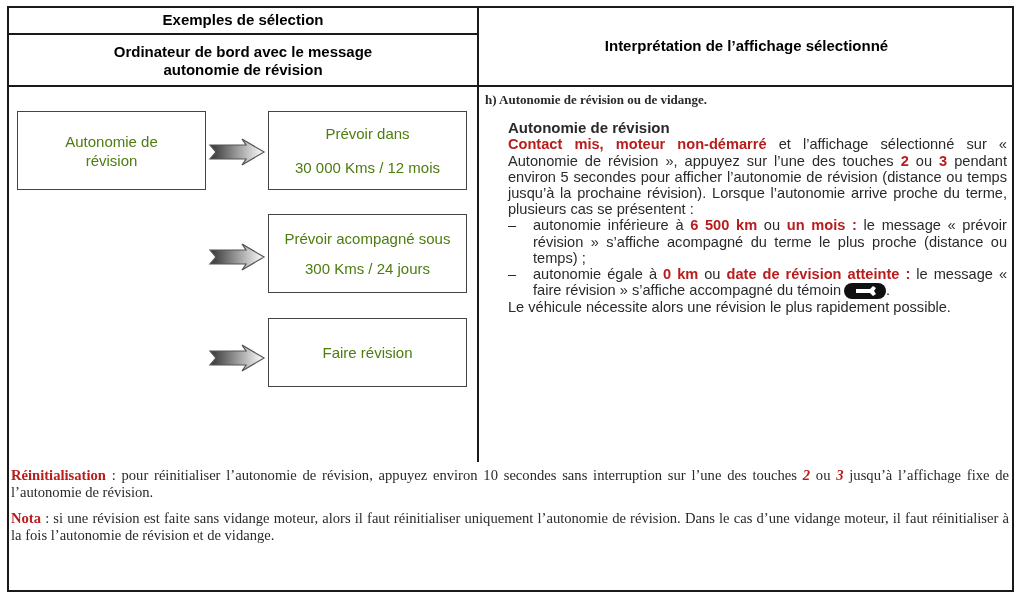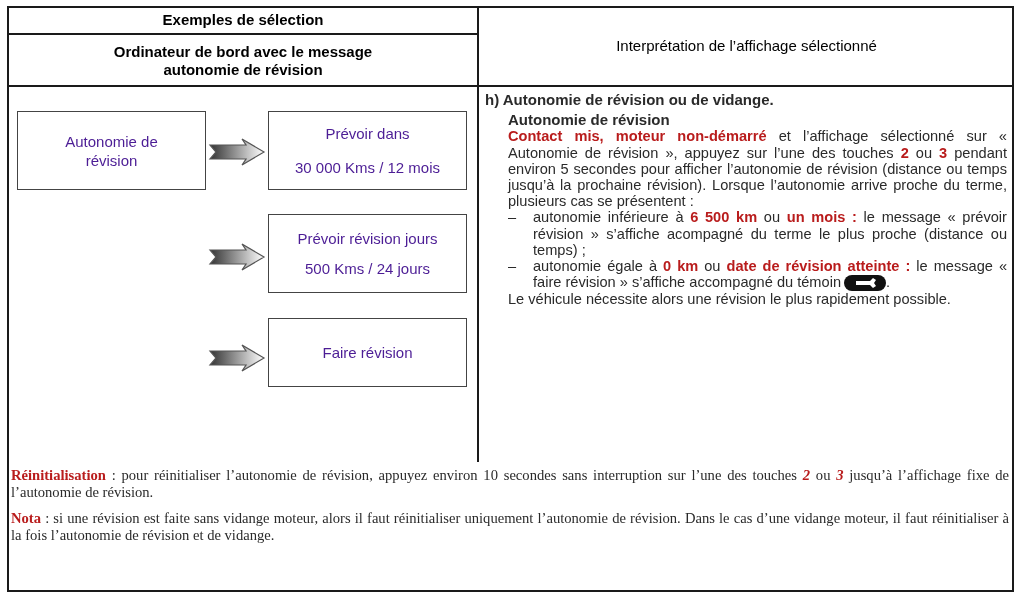--- a/index.html
+++ b/index.html
@@ -5,26 +5,26 @@
   html, body { margin: 0; padding: 0; background: #ffffff; }
   body { width: 1024px; height: 601px; position: relative; overflow: hidden;
          font-family: "Liberation Sans", sans-serif; color: #2a2a2a; }
   .frame { position: absolute; left: 7px; top: 6px; width: 1007px; height: 586px;
            border: 2px solid #1a1a1a; box-sizing: border-box; }
   .vline { position: absolute; left: 477px; top: 6px; width: 2px; height: 456px; background: #1a1a1a; }
   .hline { position: absolute; height: 2px; background: #1a1a1a; }
   .hdr { position: absolute; text-align: center; font-weight: bold; font-size: 15px; color: #000000; line-height: 18px; }
   .box { position: absolute; border: 1.5px solid #444; box-sizing: border-box; background: #fff;
          display: flex; flex-direction: column; justify-content: center;
-         text-align: center; font-size: 15px; color: #4c1d95; }
+         text-align: center; font-size: 15px; color: #4d7c0f; }
   .box span { display: block; }
   .arrow { position: absolute; width: 58px; height: 30px; }
   .right { position: absolute; left: 485px; top: 92px; width: 522px; font-size: 14.6px; line-height: 16.2px; color: #2a2a2a; }
   .right p { margin: 0; }
-  .right .h { font-weight: bold; font-size: 15px; margin-bottom: 4px; }
+  .right .h { font-weight: bold; font-size: 13px; margin-bottom: 12px; font-family: Liberation Serif, serif; }
   .indent { margin-left: 23px; }
   .just { text-align: justify; }
   .bul { position: relative; padding-left: 25px; text-align: justify; }
   .bul .dash { position: absolute; left: 0; top: 0; }
   b { color: #b91c1c; }
   .wrench { display: inline-block; vertical-align: middle; width: 42px; height: 16px; background: #111; border-radius: 8px; position: relative; margin-left: 3px; }
   .bottom { position: absolute; left: 11px; top: 467px; width: 998px; font-size: 14.6px; line-height: 17px; color: #2a2a2a; text-align: justify; font-family: Liberation Serif, serif; }
   .bottom p { margin: 0 0 9px 0; }
 </style>
 </head>
@@ -34,21 +34,21 @@
 <div class="vline"></div>
 <div class="hline" style="left:7px; top:33px; width:471px;"></div>
 <div class="hline" style="left:7px; top:85px; width:1007px;"></div>
 <div class="hline" style="left:7px; top:461px; width:1007px; background:transparent;"></div>
 
 <div class="hdr" style="left:9px; top:11px; width:468px;">Exemples de sélection</div>
 <div class="hdr" style="left:9px; top:43px; width:468px;">
   <div>Ordinateur de bord avec le message</div>
   <div>autonomie de révision</div>
 </div>
-<div class="hdr" style="left:479px; top:37px; width:535px; font-weight:normal;">Interprétation de l’affichage sélectionné</div>
+<div class="hdr" style="left:479px; top:37px; width:535px; font-weight:bold;">Interprétation de l’affichage sélectionné</div>
 
 <div class="box" style="left:17px; top:111px; width:189px; height:79px; line-height:19px;">
   <span>Autonomie de</span>
   <span>révision</span>
 </div>
 
 <svg class="arrow" style="left:208px; top:137px;" viewBox="0 0 58 30">
   <defs>
       <linearGradient id="g1" x1="0" x2="1" y1="0" y2="0">
         <stop offset="0" stop-color="#333"></stop>
@@ -67,22 +67,22 @@
   <defs>
       <linearGradient id="g2" x1="0" x2="1" y1="0" y2="0">
         <stop offset="0" stop-color="#333"></stop>
         <stop offset="1" stop-color="#fff"></stop>
       </linearGradient>
     </defs>
   <path d="M2 8 L38 8 L34 2 L56 15 L34 28 L38 22 L2 22 L8 15 Z" fill="url(#g2)" stroke="#555" stroke-width="1.2"></path>
 </svg>
 
 <div class="box" style="left:268px; top:214px; width:199px; height:79px; line-height:30px;">
-  <span>Prévoir révision jours</span>
-  <span>500 Kms / 24 jours</span>
+  <span>Prévoir acompagné sous</span>
+  <span>300 Kms / 24 jours</span>
 </div>
 
 <svg class="arrow" style="left:208px; top:343px;" viewBox="0 0 58 30">
   <defs>
       <linearGradient id="g3" x1="0" x2="1" y1="0" y2="0">
         <stop offset="0" stop-color="#333"></stop>
         <stop offset="1" stop-color="#fff"></stop>
       </linearGradient>
     </defs>
   <path d="M2 8 L38 8 L34 2 L56 15 L34 28 L38 22 L2 22 L8 15 Z" fill="url(#g3)" stroke="#555" stroke-width="1.2"></path>

